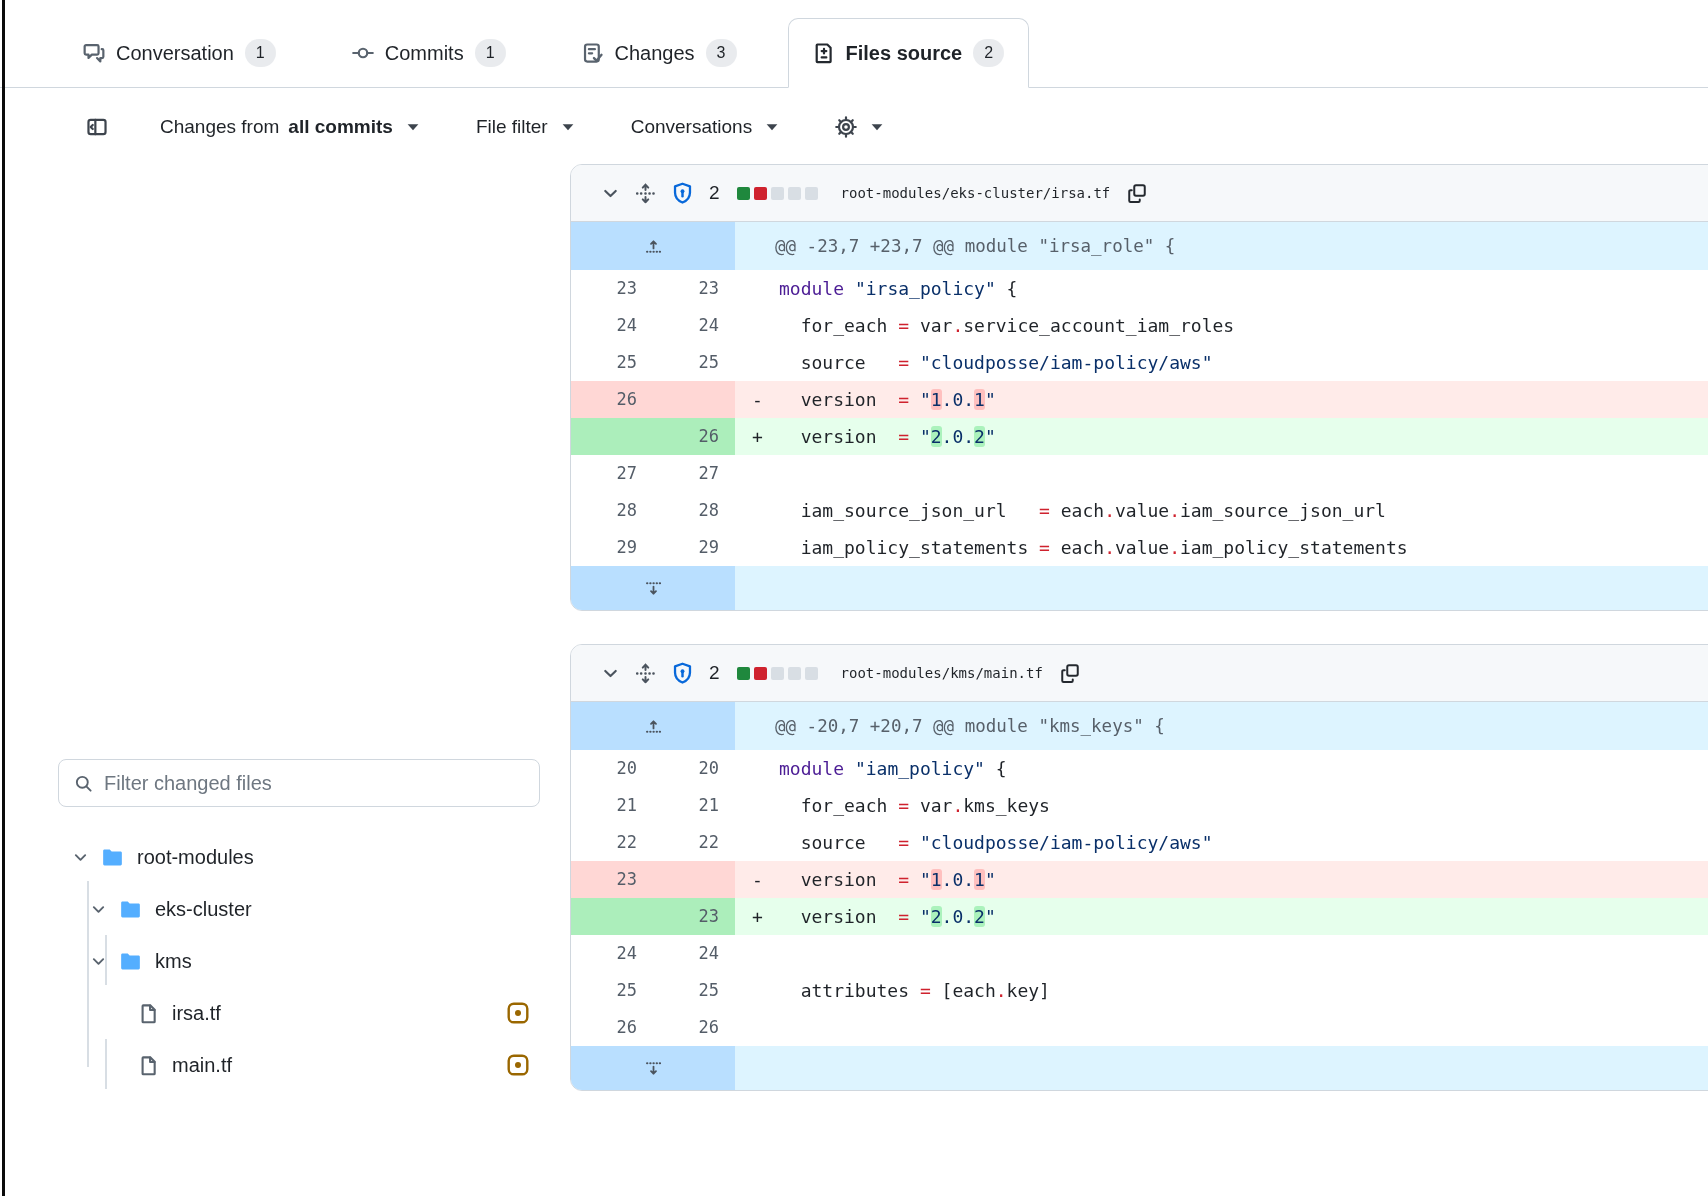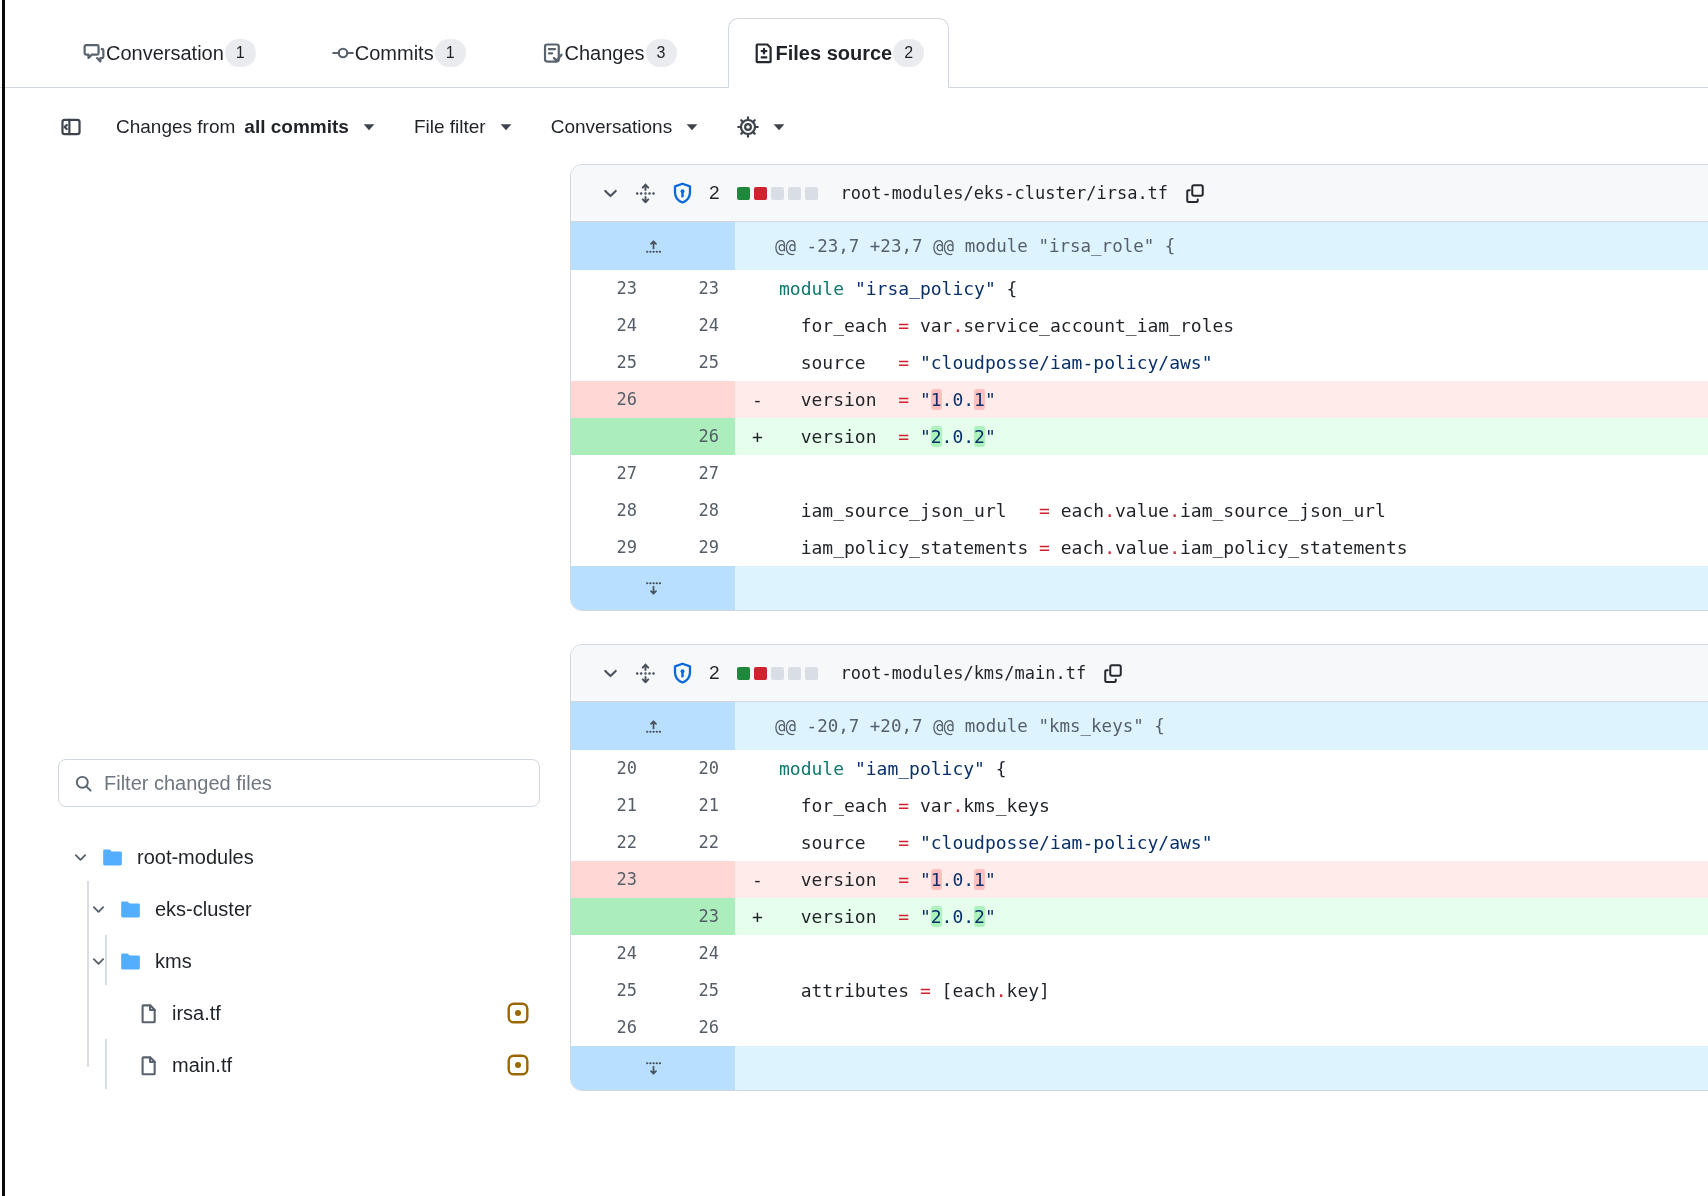--- a/index.html
+++ b/index.html
@@ -7,32 +7,32 @@
     font-family:"Liberation Sans","DejaVu Sans",sans-serif; color:#1f2328; }
   button { background:none; border:none; font:inherit; color:inherit; cursor:pointer; padding:0; }
   .icon { display:inline-flex; align-items:center; justify-content:center; }
   .icon svg { display:block; }
 
   .window-edge { position:fixed; left:2px; top:0; bottom:0; width:3px; background:#0a0a0a; }
 
   
   .tabnav { display:flex; align-items:flex-end; gap:26px; padding:18px 16px 0 58px;
     border-bottom:1px solid #d0d7de; }
-  .tab { display:inline-flex; align-items:center; gap:1px; padding:0 24px; height:70px;
+  .tab { display:inline-flex; align-items:center; gap:11px; padding:0 24px; height:70px;
     font-size:20px; color:#1f2328; border:1px solid transparent; border-radius:10px 10px 0 0;
     margin-bottom:-1px; background:transparent; }
   .tab .icon { color:#59636e; }
   .tab .icon svg { width:22px; height:22px; }
   .tab.active { background:#fff; border-color:#d0d7de #d0d7de #fff; font-weight:600; }
   .tab.active .icon { color:#24292f; }
   .counter { background:rgba(175,184,193,.28); border-radius:20px; font-size:16px; line-height:1;
     padding:6px 11px; font-weight:400; color:#1f2328; }
 
   
-  .toolbar { display:flex; align-items:center; gap:34px; padding:28px 0 0 60px; font-size:19px; }
+  .toolbar { display:flex; align-items:center; gap:52px; padding:28px 0 0 86px; font-size:19px; }
   .tb-item { display:inline-flex; align-items:center; gap:9px; color:#1f2328; }
   .tb-item .icon { color:#3d444d; }
   .tb-item .icon svg { width:22px; height:22px; }
   .caret svg { width:13px; height:13px; }
   .bold { font-weight:700; }
   .semibold { font-weight:400; }
 
   
   .content { display:flex; align-items:flex-end; padding:26px 0 0 58px; }
   .sidebar { width:482px; flex:none; }
@@ -65,32 +65,32 @@
   .dheader .ctrl { color:#4b545e; display:inline-flex; }
   .dheader .ctrl svg { width:19px; height:19px; }
   .dheader .ctrl.unfold svg { width:21px; height:21px; }
   .dheader .shield svg { width:23px; height:23px; }
   .ann-count { font-size:19px; color:#1f2328; }
   .diffstat { display:flex; gap:4px; margin-left:2px; }
   .sq { width:13px; height:13px; border-radius:2px; }
   .sq.added { background:#1f883d; }
   .sq.deleted { background:#cf222e; }
   .sq.neutral { background:#d8dee4; }
-  .dpath { font-family:"DejaVu Sans Mono","Liberation Mono",monospace; font-size:17px;
+  .dpath { font-family:"DejaVu Sans Mono","Liberation Mono",monospace; font-size:14px;
     color:#1f2328; margin-left:8px; }
   .copy-btn { color:#24292f; display:inline-flex; margin-left:2px; }
   .copy-btn svg { width:20px; height:20px; }
 
   .diff-table { font-family:"DejaVu Sans Mono","Liberation Mono",monospace; font-size:18px; }
   .drow { display:flex; align-items:stretch; height:37px; line-height:37px; }
   .drow .n { flex:none; width:82px; text-align:right; padding-right:16px; color:#545d68;
     font-size:17px; }
   .drow .mk { flex:none; width:44px; padding-left:17px; color:#1f2328; }
   .drow .code { flex:1; white-space:pre; color:#1f2328; min-width:0; }
-  .tk-kw { color:#0f766e; } .tk-str { color:#0a3069; } .tk-op { color:#cf222e; }
+  .tk-kw { color:#4c1d95; } .tk-str { color:#0a3069; } .tk-op { color:#cf222e; }
   .drow.del { background:#ffebe9; } .drow.del .n { background:#ffd7d5; }
   .drow.add { background:#e6ffec; } .drow.add .n { background:#aceebb; }
   .drow.del .hl { background:#ffc0bf; border-radius:3px; }
   .drow.add .hl { background:#abf2bc; border-radius:3px; }
 
   .drow.hunk, .drow.expander { cursor:default; }
   .drow.hunk { height:48px; line-height:48px; }
   .drow.expander { height:44px; line-height:44px; }
   .gut { flex:none; width:164px; background:#b9dfff; display:flex; align-items:center;
     justify-content:center; color:#4b545e; cursor:pointer; }

